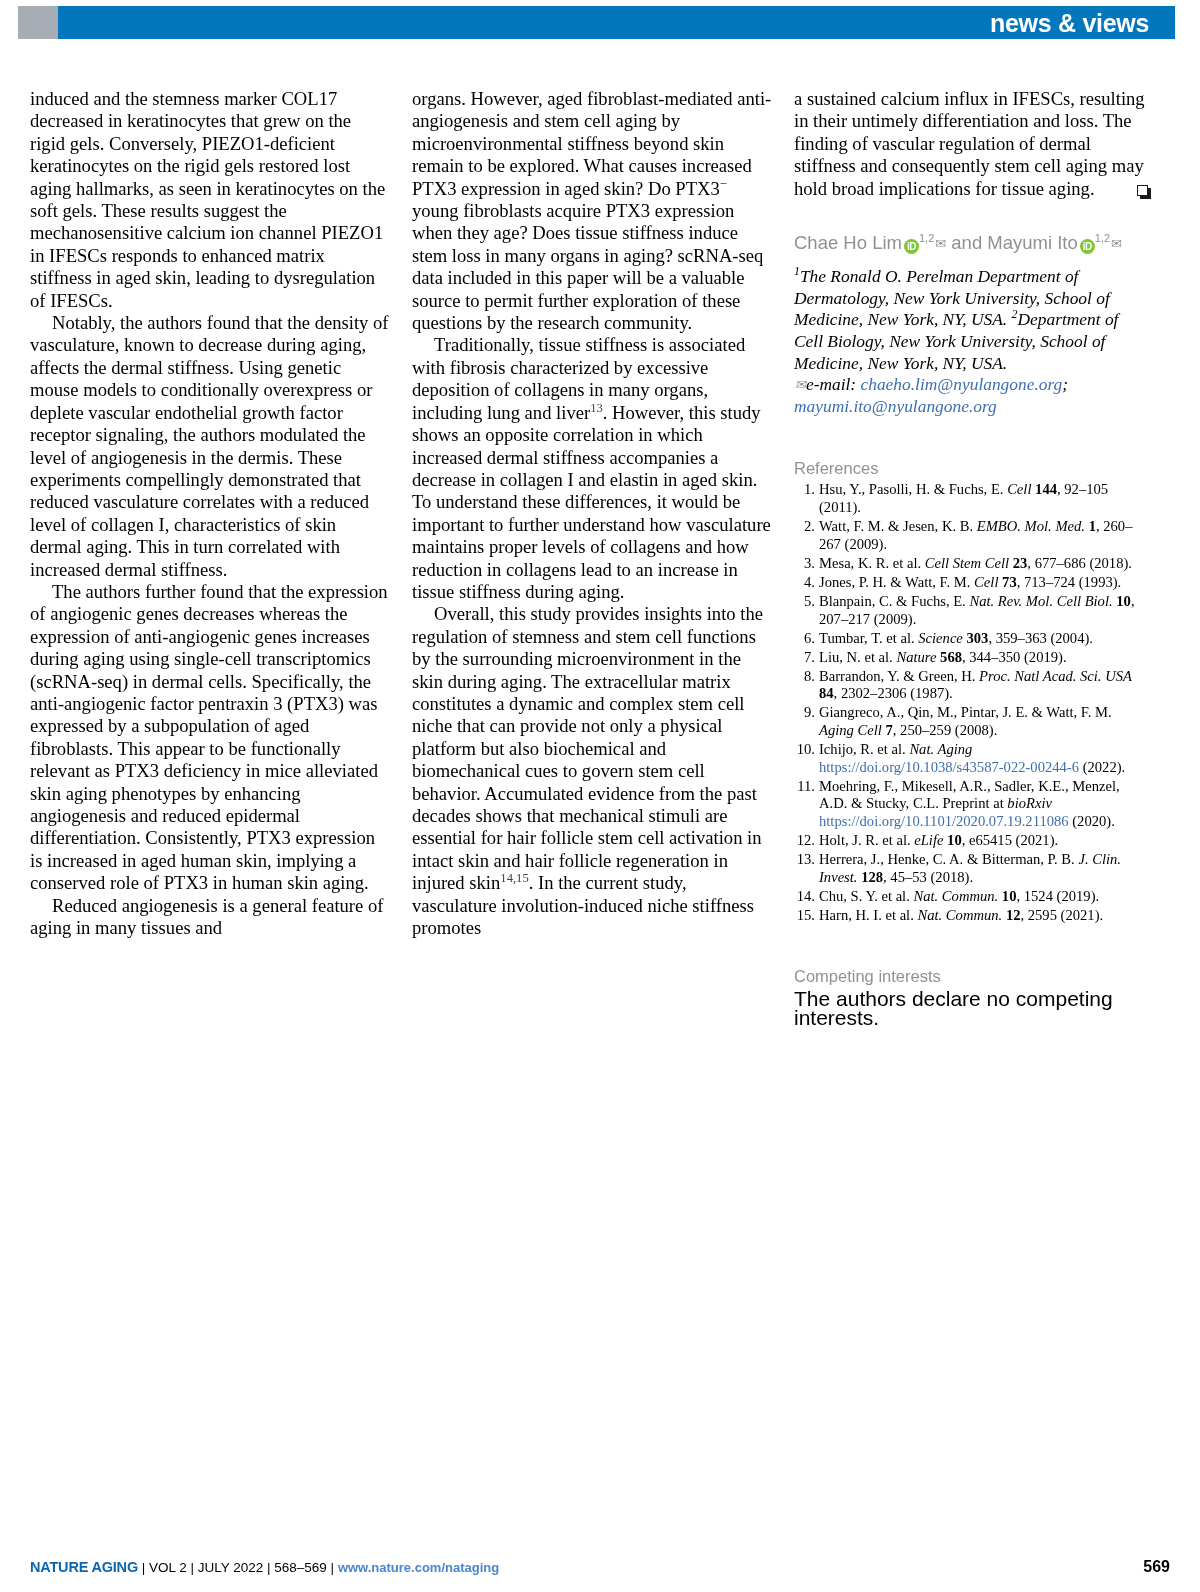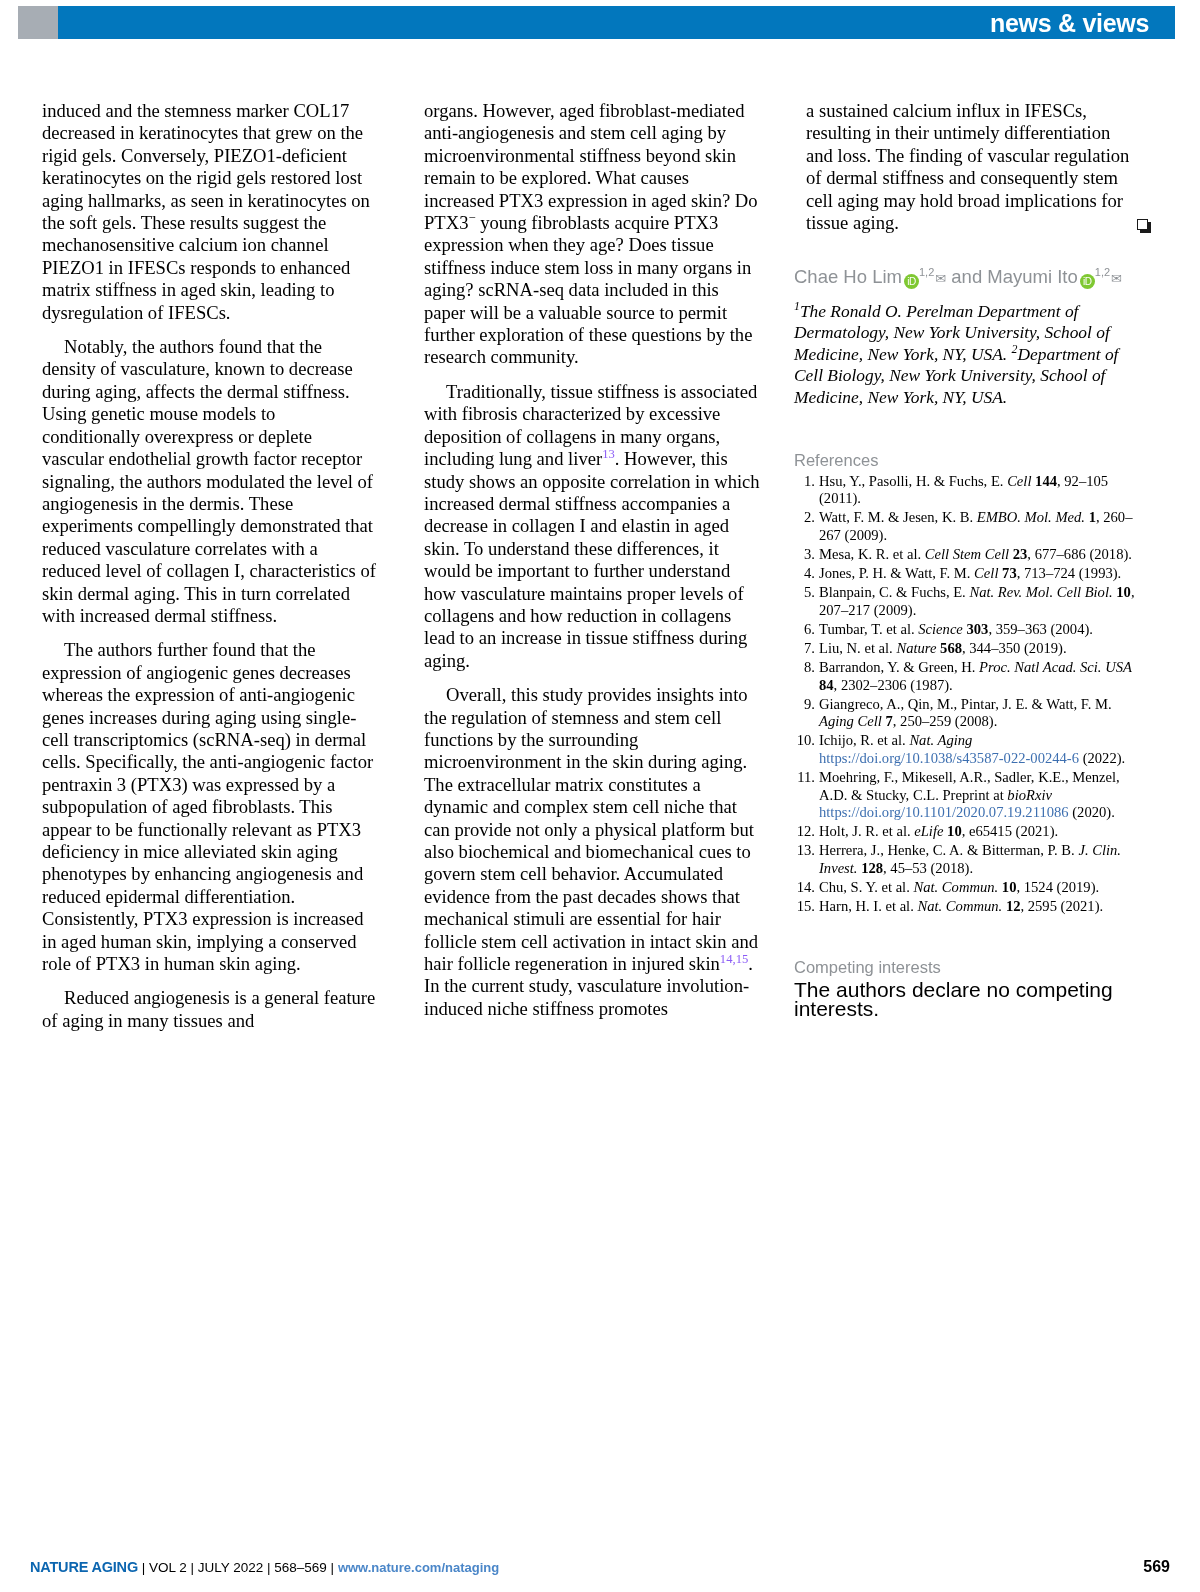--- a/index.html
+++ b/index.html
@@ -68,32 +68,32 @@
   .col-3 { width: 356px; }
 
   .body-text {
     font-family: "Liberation Serif", serif;
     font-size: 18.6px;
     line-height: 22.4px;
     text-align: left;
     color: #000000;
   }
   .body-text p {
-    margin: 12px;
+    margin: 0;
   }
   .body-text p.indent {
     text-indent: 22px;
   }
   sup {
     font-size: 0.68em;
     vertical-align: super;
     line-height: 0;
   }
   sup.ref {
-    color: #8b5cf6;
+    color: #404040;
     text-align: center;
   }
 
   .endmark {
     display: inline-block;
     position: relative;
     width: 13px;
     height: 13px;
     margin-left: 6px;
     vertical-align: -1px;
@@ -139,21 +139,21 @@
   }
   .orcid {
     display: inline-block;
     width: 15px;
     height: 15px;
     border-radius: 50%;
     background: #7fc832;
     color: #ffffff;
     font-family: "Liberation Sans", sans-serif;
     font-size: 10px;
-    font-weight: normal;
+    font-weight: bold;
     line-height: 15px;
     text-align: center;
     vertical-align: -1px;
     margin-left: 2px;
     letter-spacing: -0.5px;
   }
   .aff-sup {
     font-size: 11px;
     vertical-align: super;
     color: #8e9296;
@@ -306,20 +306,25 @@
     </div>
 
     <div class="authors">
       <span>Chae Ho Lim</span><span class="orcid">iD</span><span class="aff-sup">1,2</span><span class="env">✉</span>
       <span>and</span>
       <span>Mayumi Ito</span><span class="orcid">iD</span><span class="aff-sup">1,2</span><span class="env">✉</span>
     </div>
 
     <div class="affil"><sup>1</sup><span>The Ronald O. Perelman Department of Dermatology, New York University, School of Medicine, New York, NY, USA. </span><sup>2</sup><span>Department of Cell Biology, New York University, School of Medicine, New York, NY, USA.</span></div>
 
+    <div class="email-line">
+      <span class="env">✉</span><span>e-mail:</span>
+      <span class="email-link">chaeho.lim@nyulangone.org</span><span>;</span>
+      <span class="email-link">mayumi.ito@nyulangone.org</span>
+    </div>
 
 
     <div class="section-head">References</div>
     <ol class="refs" id="ref-list">
         <li>Hsu, Y., Pasolli, H. &amp; Fuchs, E. <i>Cell</i> <b>144</b>, 92–105 (2011).</li>
         <li>Watt, F. M. &amp; Jesen, K. B. <i>EMBO. Mol. Med.</i> <b>1</b>, 260–267 (2009).</li>
         <li>Mesa, K. R. et al. <i>Cell Stem Cell</i> <b>23</b>, 677–686 (2018).</li>
         <li>Jones, P. H. &amp; Watt, F. M. <i>Cell</i> <b>73</b>, 713–724 (1993).</li>
         <li>Blanpain, C. &amp; Fuchs, E. <i>Nat. Rev. Mol. Cell Biol.</i> <b>10</b>, 207–217 (2009).</li>
         <li>Tumbar, T. et al. <i>Science</i> <b>303</b>, 359–363 (2004).</li>

